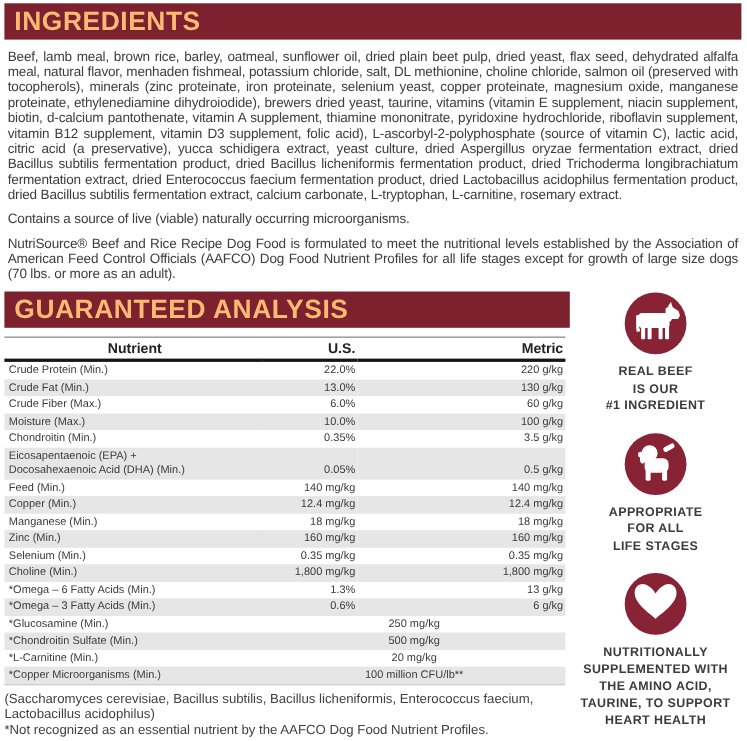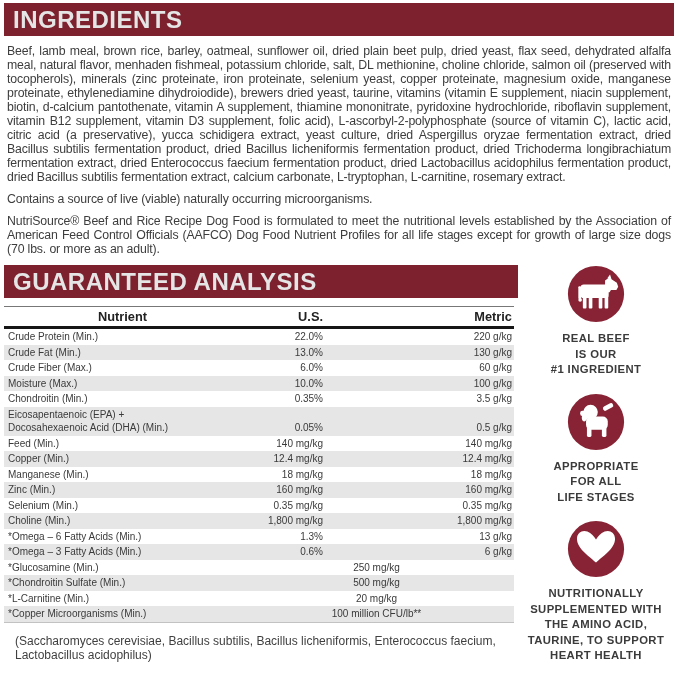--- a/index.html
+++ b/index.html
@@ -14,21 +14,21 @@
     position:relative;
     width:679px;height:674px;
     background:#fff;
     font-family:"Liberation Sans",sans-serif;
     color:var(--text);
     padding:3px 5px 0 4px;
     overflow:hidden;
   }
   .section-bar{
     background:var(--maroon);
-    color:#e5e5e5;
+    color:#fdba74;
     font-weight:bold;
     font-size:24px;
     letter-spacing:.5px;
     height:33px;
     line-height:33px;
     padding-left:9px;
   }
   .ingredients-body{
     font-size:12.3px;
     line-height:14px;
@@ -80,21 +80,21 @@
   td.c-us{text-align:right;}
   td.c-metric{text-align:right;padding-right:2px;}
   td.c-combined{text-align:center;}
   .footnotes{
     margin-top:5px;
     font-size:12px;
     line-height:14.2px;
     color:#3f3f3f;
     width:508px;
   }
-  .footnotes p{margin:11px;}
+  .footnotes p{margin:0;}
   .badge{
     display:flex;
     flex-direction:column;
     align-items:center;
     margin-bottom:15px;
   }
   .badge-circle{
     width:58px;height:58px;
     display:block;
   }

